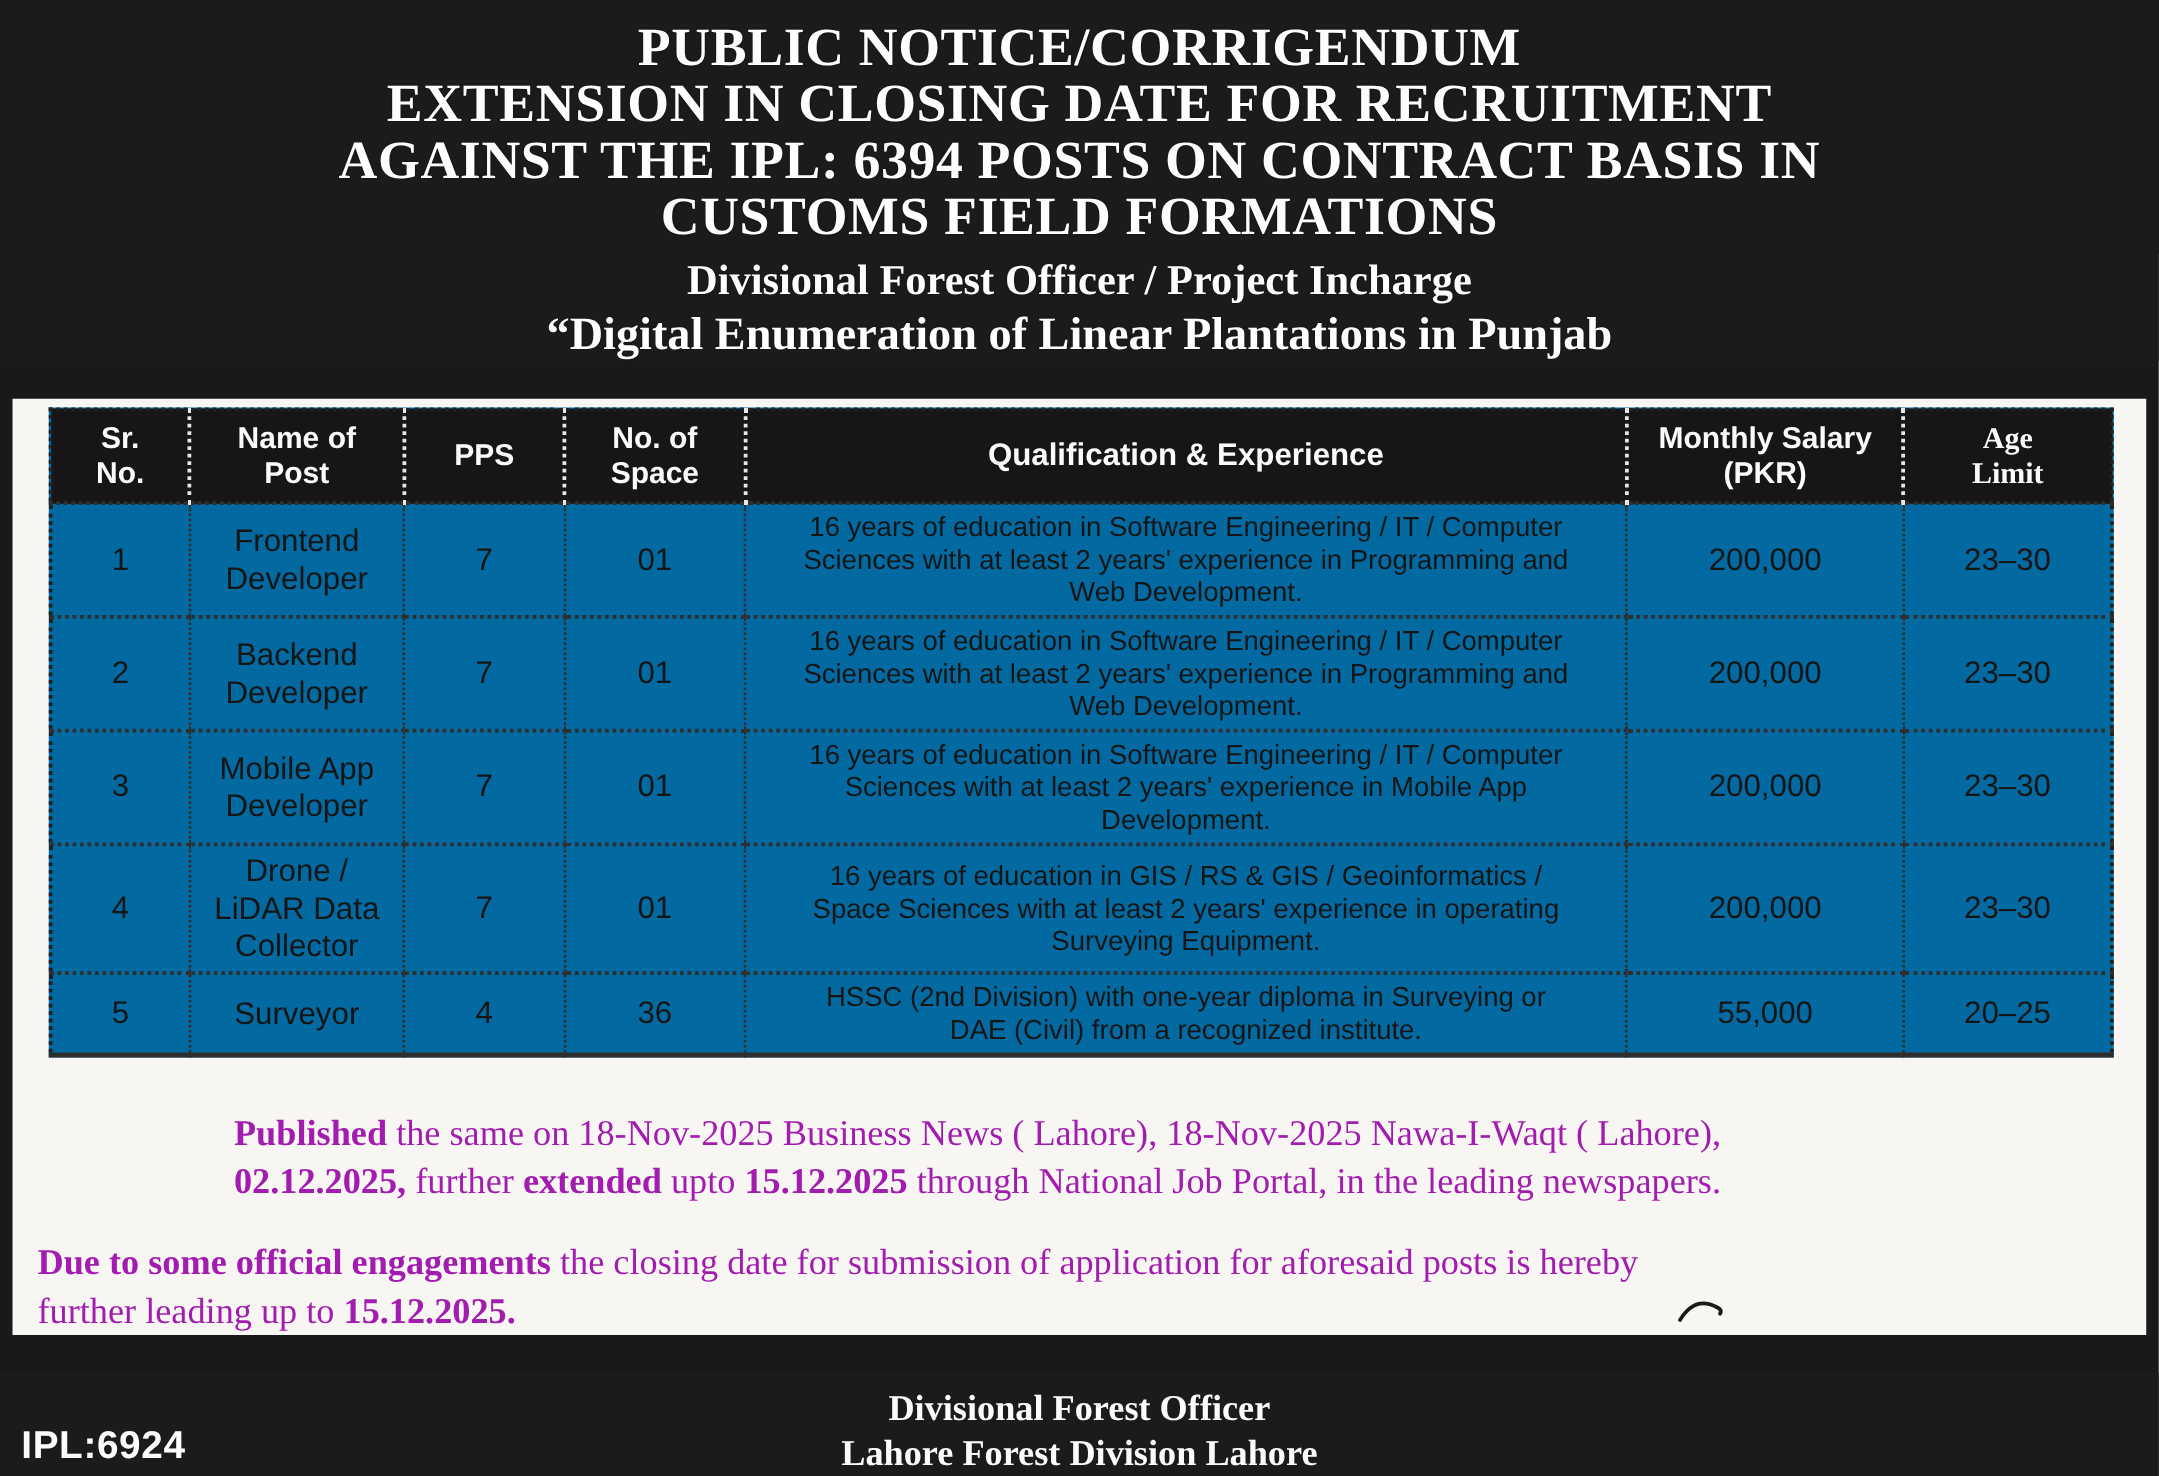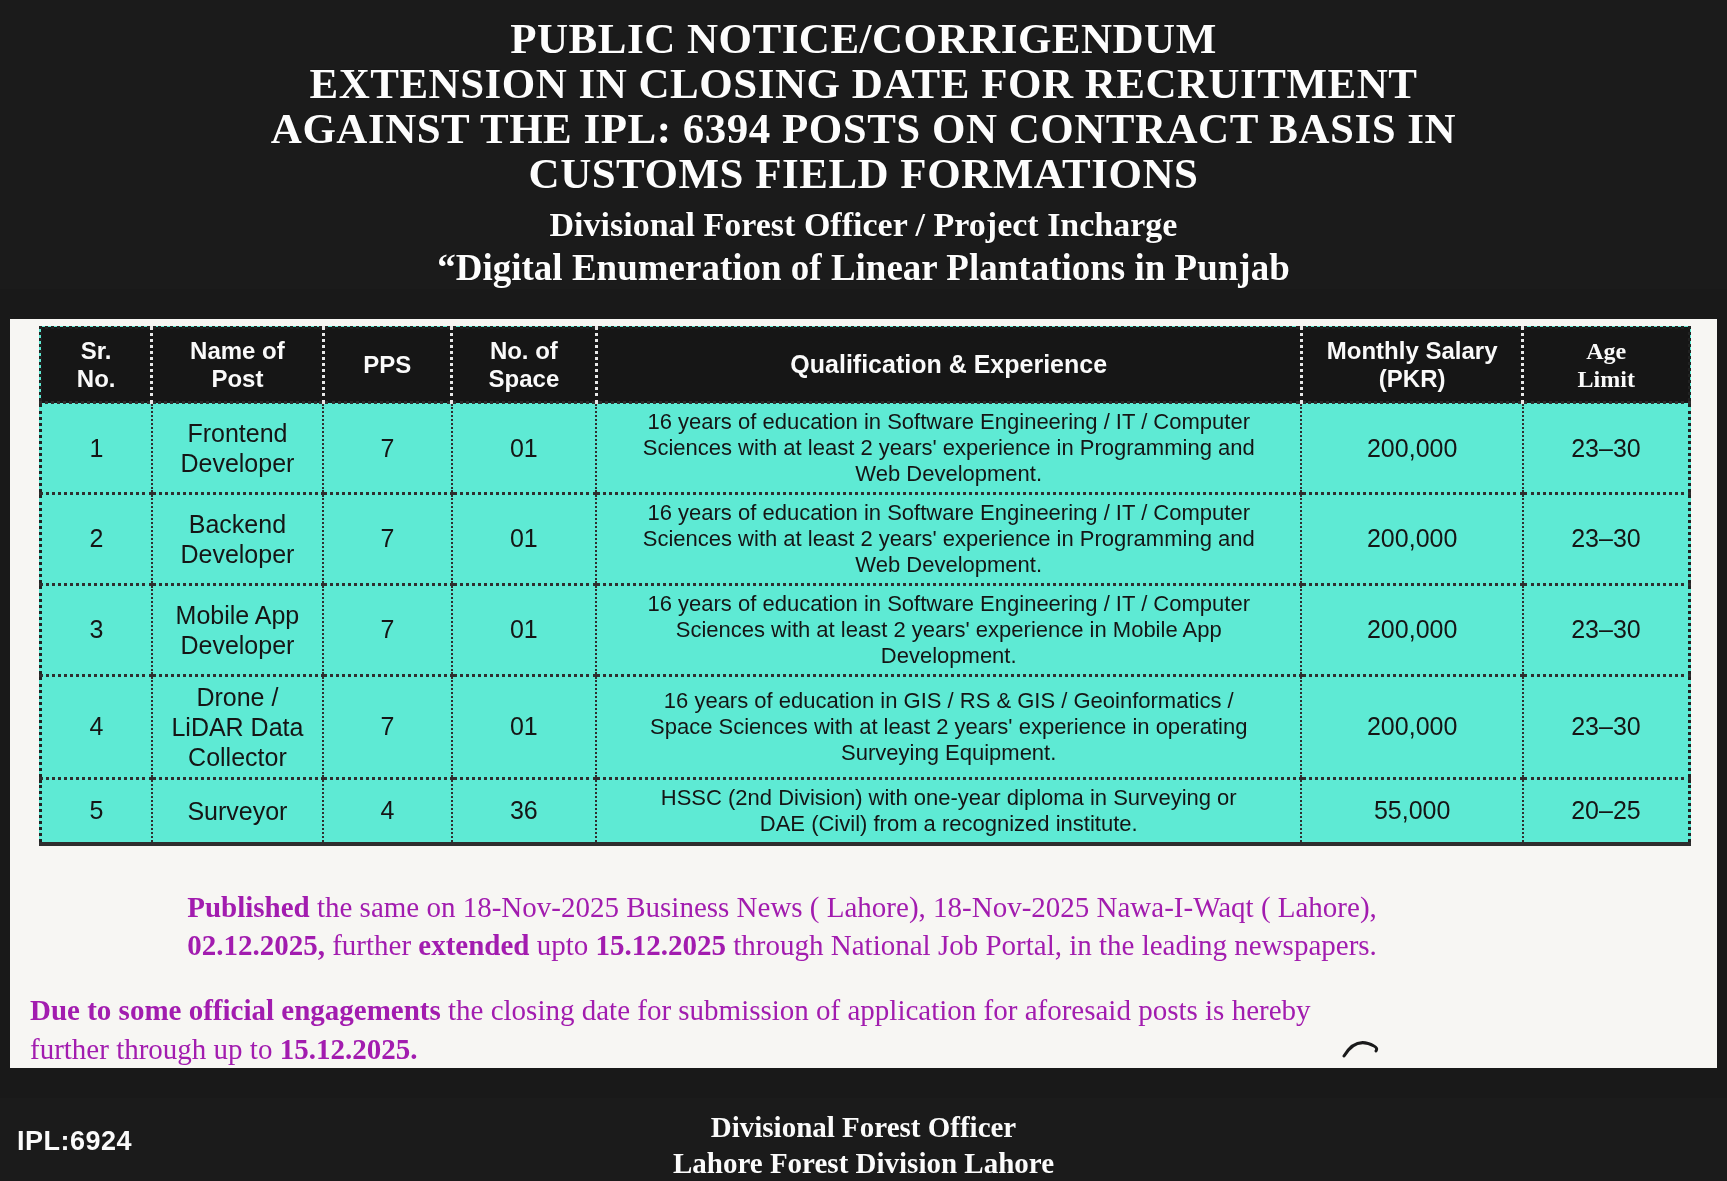--- a/index.html
+++ b/index.html
@@ -32,21 +32,21 @@
     box-sizing:border-box;
     padding-top:7px;
   }
 
   
   table.posts-table{
     width:1652px;margin-left:29px;
     border-collapse:collapse;table-layout:fixed;
     border:3px dotted #222;
     border-bottom:4px solid #2e2e2e;
-    background:#5eead4;
+    background:#0369a1;
   }
   .posts-table th{
     background:#161616;color:#fafafa;
     font-size:24px;font-weight:bold;line-height:1.18;
     padding:8px 4px;vertical-align:middle;text-align:center;
     border-right:3px dotted #e8e8e8;
     white-space:pre-line;
   }
   .posts-table th:last-child{border-right:none;}
   .posts-table th.c-qual{font-size:25px;}
@@ -78,23 +78,23 @@
   .para2{margin:27px 20px 0 20px;text-align:left;}
 
   
   .squiggle{position:absolute;left:1330px;bottom:8px;}
 
   
   .notice-footer{
     height:93px;background:#1b1b1b;position:relative;color:#fbfbfb;
   }
   .ipl{
-    position:absolute;left:17px;top:28px;
+    position:absolute;left:17px;top:40px;
     font-family:"Liberation Sans",sans-serif;
-    font-weight:bold;font-size:27px;letter-spacing:.5px;
+    font-weight:bold;font-size:31px;letter-spacing:.5px;
   }
   .officer{
     text-align:center;font-family:"Liberation Serif",serif;
     font-weight:bold;font-size:29px;line-height:36px;padding-top:11px;
   }
 </style>
 </head>
 <body>
 
 <div class="page">
@@ -190,21 +190,21 @@
       </tbody>
     </table>
 
     <p class="para para1">
         <span class="line"><b>Published</b><span> the same on 18-Nov-2025 Business News ( Lahore), 18-Nov-2025 Nawa-I-Waqt ( Lahore),</span></span>
         <span class="line"><b>02.12.2025,</b><span> further </span><b>extended</b><span> upto </span><b>15.12.2025</b><span> through National Job Portal, in the leading newspapers.</span></span>
       </p>
 
     <p class="para para2">
         <span class="line"><b>Due to some official engagements</b><span> the closing date for submission of application for aforesaid posts is hereby</span></span>
-        <span class="line"><span>further through up to </span><b>15.12.2025.</b></span>
+        <span class="line"><span>further leading up to </span><b>15.12.2025.</b></span>
       </p>
 
     <svg class="squiggle" width="52" height="22" viewBox="0 0 52 22">
       <path d="M4 18 Q 16 -2 34 8 Q 38 10 36 13" fill="none" stroke="#1a1a1a" stroke-width="3" stroke-linecap="round"></path>
     </svg>
 
   </main>
 
   <footer class="notice-footer">
     <div class="ipl">IPL:6924</div>

